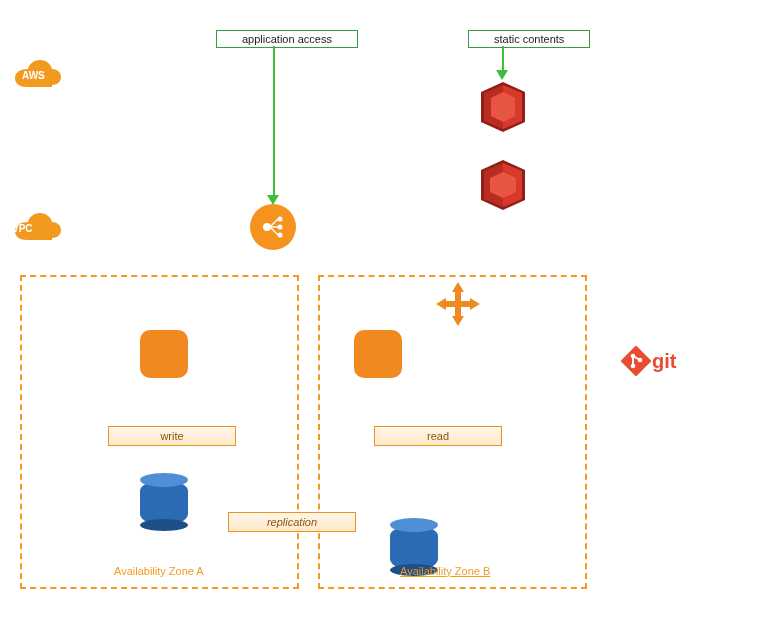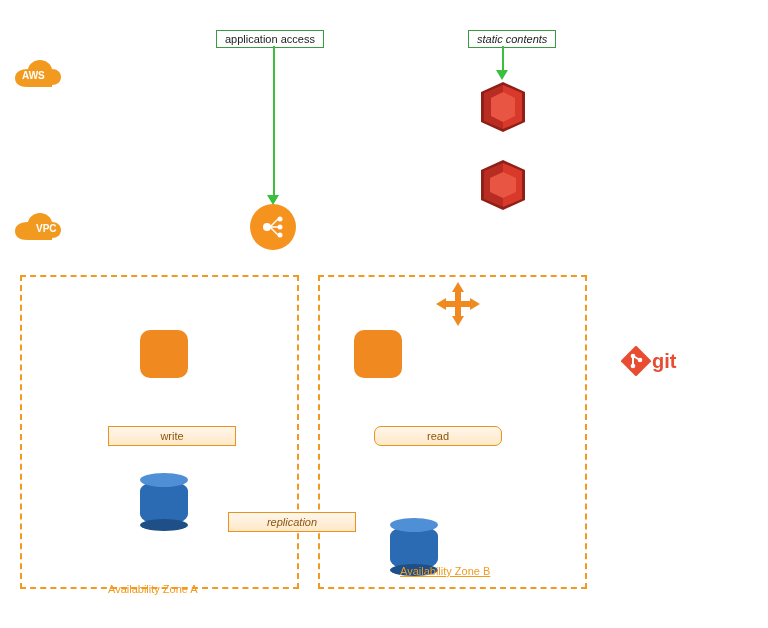--- a/index.html
+++ b/index.html
@@ -1,18 +1,18 @@
 <!DOCTYPE html>
 <html><head>
 <meta charset="utf-8">
 <style>
   html, body { margin:0; padding:0; width:768px; height:628px; background:#fff; font-family:Arial,Helvetica,sans-serif; }
   .stage { position:relative; width:768px; height:628px; }
   .abs { position:absolute; }
-  .label-box { background:#fff; border:1px solid #3a9b3f; padding:2px 8px; font-size:11px; color:#222; }
+  .label-box { background:#fff; border:1px solid #3a9b3f; padding:2px 25px; font-size:11px; color:#222; }
   .op-box { background:linear-gradient(#fff6eb,#ffe8c6); border:1px solid #e6941f; color:#8a5614; font-size:11px; padding:3px 7px; text-align:center; }
   .az-label { color:#f29a1f; font-size:11px; }
   .cloud { position:absolute; }
   .cloud svg { display:block; }
   .cloud-text { position:absolute; color:#fff; font-size:10px; font-weight:bold; }
   .az-box { position:absolute; border:2px dashed #f29a1f; }
   .rounded-sq { width:48px; height:48px; border-radius:10px; background:#f08a20; }
   .db-cyl { width:48px; height:45px; background:#2b6bb3; border-radius:24px/11px; position:relative; }
   .db-cyl::before { content:""; position:absolute; top:-7px; left:0; width:48px; height:14px; border-radius:24px/7px; background:#4f8fd6; }
   .db-cyl::after { content:""; position:absolute; bottom:-6px; left:0; width:48px; height:12px; border-radius:24px/6px; background:#1e4f86; }
@@ -23,37 +23,37 @@
 </style>
 </head>
 <body>
 
 <div class="stage">
 
   <div class="abs label-box" style="left:216px; top:30px;">application access</div>
   <div class="green-line" style="left:273px; top:46px; height:150px;"></div>
   <div class="green-head" style="left:267px; top:195px;"></div>
 
-  <div class="abs label-box" style="left:468px; top:30px;font-style:italic;">static contents</div>
+  <div class="abs label-box" style="left:468px; top:30px;">static contents</div>
   <div class="green-line" style="left:502px; top:46px; height:25px;"></div>
   <div class="green-head" style="left:496px; top:70px;"></div>
 
   <div class="cloud" style="left:12px; top:60px;">
     <svg width="50" height="32" viewBox="0 0 50 32">
       <path d="M40 25c5 0 9-3 9-8s-4-8-9-8c-1-5-6-9-12-9S17 4 16 9c-7 0-13 3-13 9s5 9 12 9h25z" fill="#f29a1f"></path>
     </svg>
   </div>
   <div class="cloud-text" style="left:22px; top:70px;">AWS</div>
 
   <div class="cloud" style="left:12px; top:213px;">
     <svg width="50" height="32" viewBox="0 0 50 32">
       <path d="M40 25c5 0 9-3 9-8s-4-8-9-8c-1-5-6-9-12-9S17 4 16 9c-7 0-13 3-13 9s5 9 12 9h25z" fill="#f29a1f"></path>
     </svg>
   </div>
-  <div class="cloud-text" style="left:36px; top:223px;">VPC</div>
+  <div class="cloud-text" style="left:12px; top:223px;">VPC</div>
 
   <div class="abs elb-circ" style="left:250px; top:204px;">
     <svg width="30" height="30" viewBox="0 0 30 30">
       <circle cx="9" cy="15" r="4" fill="#fff"></circle>
       <circle cx="22" cy="7" r="2.5" fill="#fff"></circle>
       <circle cx="22" cy="15" r="2.5" fill="#fff"></circle>
       <circle cx="22" cy="23" r="2.5" fill="#fff"></circle>
       <line x1="12" y1="15" x2="20" y2="7" stroke="#fff" stroke-width="1.5"></line>
       <line x1="12" y1="15" x2="20" y2="15" stroke="#fff" stroke-width="1.5"></line>
       <line x1="12" y1="15" x2="20" y2="23" stroke="#fff" stroke-width="1.5"></line>
@@ -89,28 +89,28 @@
       <polygon points="44,22 34,16 34,28" fill="#f08a20"></polygon>
       <rect x="19" y="8" width="6" height="28" fill="#f08a20"></rect>
       <rect x="8" y="19" width="28" height="6" fill="#f08a20"></rect>
     </svg>
   </div>
 
   <div class="abs rounded-sq" style="left:140px; top:330px;"></div>
   <div class="abs rounded-sq" style="left:354px; top:330px;"></div>
 
   <div class="abs op-box" style="left:108px; top:426px; width:112px;">write</div>
-  <div class="abs op-box" style="left:374px; top:426px; width:112px;border-radius:7px;">read</div>
+  <div class="abs op-box" style="left:374px; top:426px; width:112px;">read</div>
 
   <div class="abs db-cyl" style="left:140px; top:480px;"></div>
   <div class="abs db-cyl" style="left:390px; top:480px;"></div>
 
   <div class="abs op-box" style="left:228px; top:512px; width:112px;font-style:italic;">replication</div>
 
-  <div class="abs az-label" style="left:108px; top:565px;margin-top:18px;">Availability Zone A</div>
+  <div class="abs az-label" style="left:114px; top:565px;">Availability Zone A</div>
   <div class="abs az-label" style="left:400px; top:565px;text-decoration:underline;">Availability Zone B</div>
 
   <div class="abs" style="left:621px; top:346px;">
     <svg width="30" height="30" viewBox="0 0 30 30">
       <rect x="4" y="4" width="22" height="22" transform="rotate(45 15 15)" fill="#e84d31"></rect>
       <circle cx="12" cy="10" r="2.3" fill="#fff"></circle>
       <circle cx="19" cy="14" r="2.3" fill="#fff"></circle>
       <circle cx="12" cy="20" r="2.3" fill="#fff"></circle>
       <line x1="12" y1="10" x2="12" y2="20" stroke="#fff" stroke-width="2"></line>
       <line x1="12" y1="10" x2="19" y2="14" stroke="#fff" stroke-width="2"></line>

